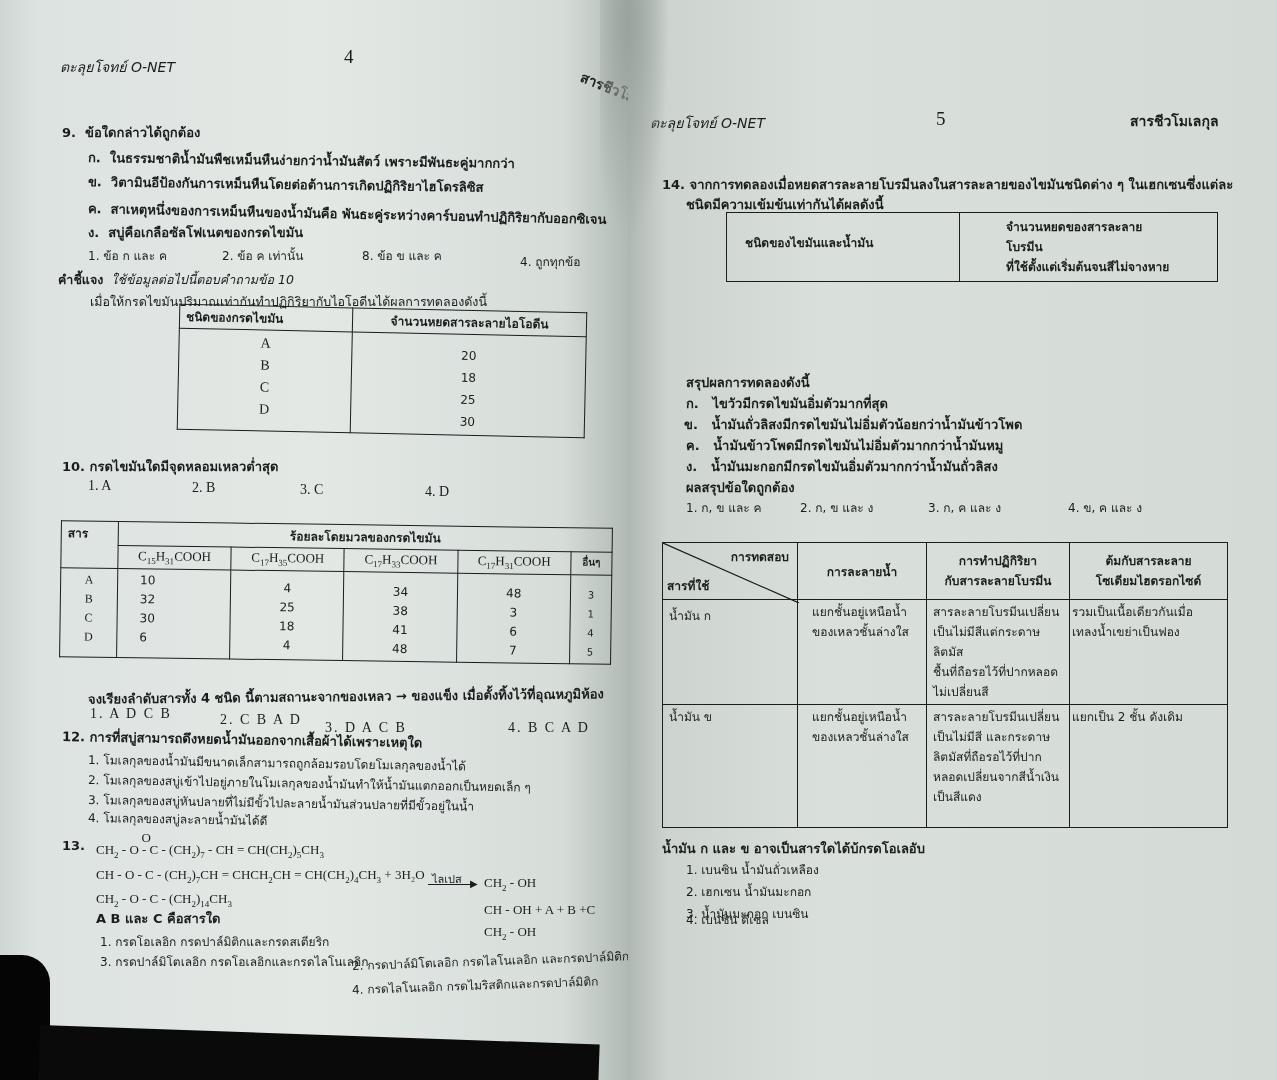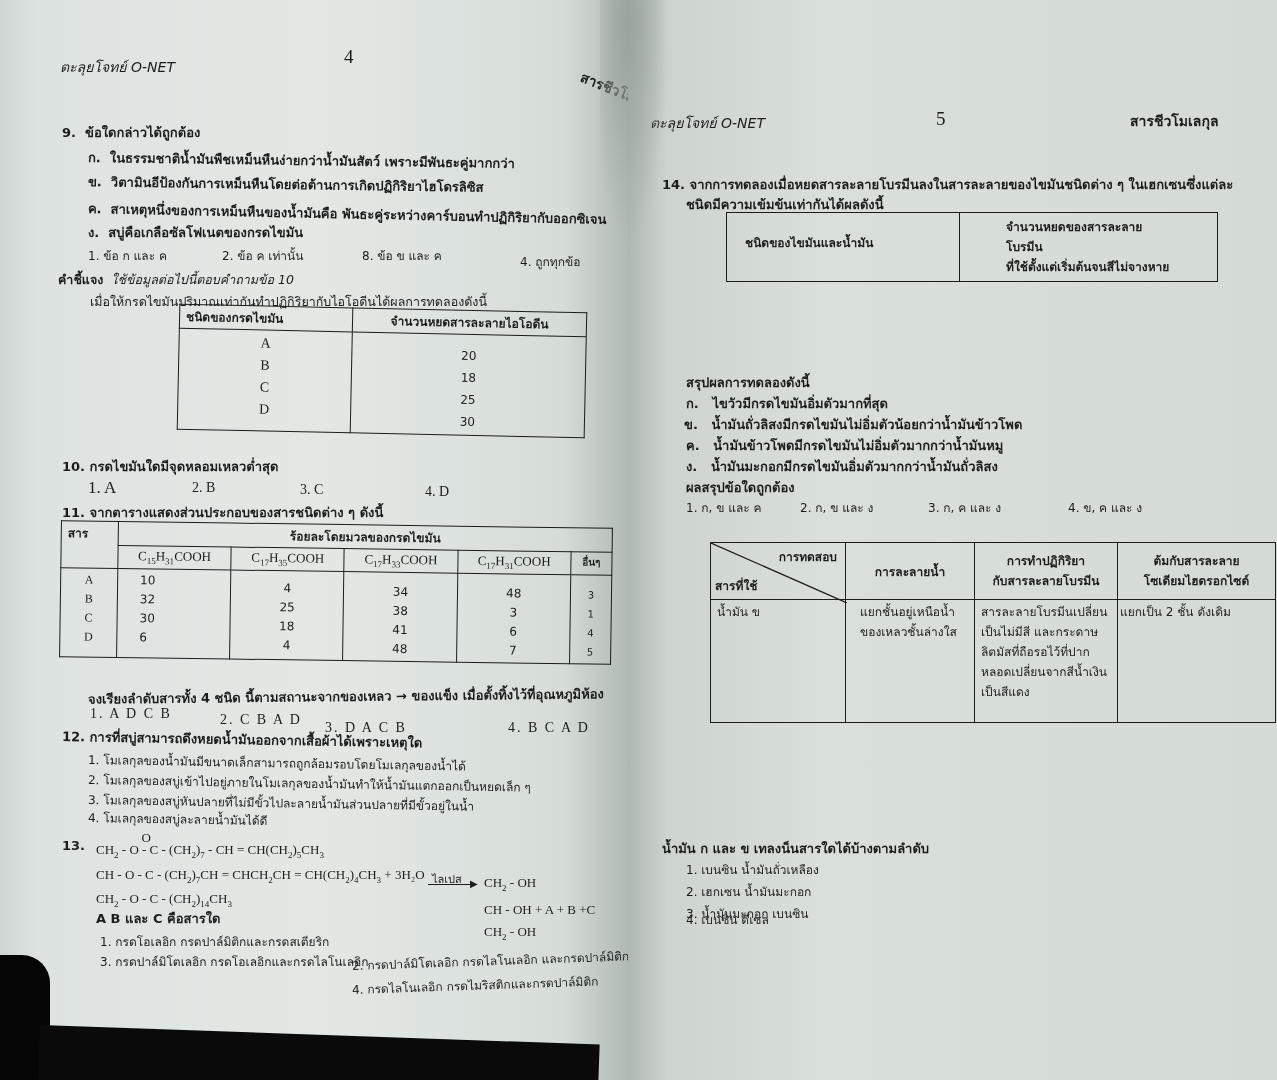--- a/index.html
+++ b/index.html
@@ -69,26 +69,25 @@
         <div>20</div>
             <div>18</div>
             <div>25</div>
             <div>30</div>
       </td>
     </tr>
   </tbody>
     </table>
 
   <div class="abs q" style="left:62px;top:456px;"><span>10.</span>&nbsp;<span>กรดไขมันใดมีจุดหลอมเหลวต่ำสุด</span></div>
-  <div class="abs choice serif" style="left:88px;top:478px;font-size:17px;">1. A</div>
+  <div class="abs choice serif" style="left:88px;top:478px;font-size:14px;">1. A</div>
   <div class="abs choice serif" style="left:192px;top:480px;font-size:14px;">2. B</div>
   <div class="abs choice serif" style="left:300px;top:482px;font-size:14px;">3. C</div>
   <div class="abs choice serif" style="left:425px;top:484px;font-size:14px;">4. D</div>
 
-  <div class="abs q" style="left:62px;top:502px;"><span>11.</span>&nbsp;<span>จากตารางแสดงส่วนประกอบของสารชนิดต่าง ๆ ดังนี้</span></div>
   <table style="left:60px;top:524px;width:552px;transform:rotate(0.8deg);">
     <tbody>
         <tr>
       <th rowspan="2" style="width:44px;text-align:left;">สาร</th>
       <th colspan="5">ร้อยละโดยมวลของกรดไขมัน</th>
     </tr>
     <tr class="serif">
       <th style="font-weight:normal;font-size:13px;">C<sub>15</sub>H<sub>31</sub>COOH</th>
       <th style="font-weight:normal;font-size:13px;">C<sub>17</sub>H<sub>35</sub>COOH</th>
       <th style="font-weight:normal;font-size:13px;">C<sub>17</sub>H<sub>33</sub>COOH</th>
@@ -194,49 +193,60 @@
   <div class="abs q" style="left:58px;top:393px;"><span>ก.</span>&nbsp;&nbsp;&nbsp;<span>ไขวัวมีกรดไขมันอิ่มตัวมากที่สุด</span></div>
   <div class="abs q" style="left:56px;top:414px;"><span>ข.</span>&nbsp;&nbsp;&nbsp;<span>น้ำมันถั่วลิสงมีกรดไขมันไม่อิ่มตัวน้อยกว่าน้ำมันข้าวโพด</span></div>
   <div class="abs q" style="left:58px;top:435px;"><span>ค.</span>&nbsp;&nbsp;&nbsp;<span>น้ำมันข้าวโพดมีกรดไขมันไม่อิ่มตัวมากกว่าน้ำมันหมู</span></div>
   <div class="abs q" style="left:58px;top:456px;"><span>ง.</span>&nbsp;&nbsp;&nbsp;<span>น้ำมันมะกอกมีกรดไขมันอิ่มตัวมากกว่าน้ำมันถั่วลิสง</span></div>
   <div class="abs q" style="left:58px;top:477px;">ผลสรุปข้อใดถูกต้อง</div>
   <div class="abs choice" style="left:58px;top:498px;">1. ก, ข และ ค</div>
   <div class="abs choice" style="left:172px;top:498px;">2. ก, ข และ ง</div>
   <div class="abs choice" style="left:300px;top:498px;">3. ก, ค และ ง</div>
   <div class="abs choice" style="left:440px;top:498px;">4. ข, ค และ ง</div>
 
-  <table style="left:34px;top:542px;width:566px;margin-left:48px;">
+  <table style="left:34px;top:542px;width:566px;">
     <tbody>
         <tr>
       <th class="diag" style="width:134px;height:56px;padding:0;">
         <svg width="136" height="60">
               <line x1="0" y1="0" x2="136" y2="60" stroke="#1a1d1c" stroke-width="1.2"></line>
             </svg>
         <div style="position:absolute;right:8px;top:4px;">การทดสอบ</div>
         <div style="position:absolute;left:4px;bottom:4px;">สารที่ใช้</div>
       </th>
       <th style="width:116px;vertical-align:middle;">การละลายน้ำ</th>
       <th style="width:130px;vertical-align:middle;white-space:pre-line;line-height:20px;">การทำปฏิกิริยา
 กับสารละลายโบรมีน</th>
       <th style="vertical-align:middle;white-space:pre-line;line-height:20px;">ต้มกับสารละลาย
 โซเดียมไฮดรอกไซด์</th>
     </tr>
     <tr>
+      <td style="height:88px;padding-top:6px;">น้ำมัน ก</td>
+      <td style="white-space:pre-line;line-height:20px;padding-left:14px;">แยกชั้นอยู่เหนือน้ำ
+ของเหลวชั้นล่างใส</td>
+      <td style="white-space:pre-line;line-height:20px;">สารละลายโบรมีนเปลี่ยน
+เป็นไม่มีสีแต่กระดาษลิตมัส
+ชื้นที่ถือรอไว้ที่ปากหลอด
+ไม่เปลี่ยนสี</td>
+      <td style="white-space:pre-line;line-height:20px;padding-left:2px;">รวมเป็นเนื้อเดียวกันเมื่อ
+เทลงน้ำเขย่าเป็นฟอง</td>
+    </tr>
+    <tr>
       <td style="height:118px;border-top:none;">น้ำมัน ข</td>
       <td style="white-space:pre-line;line-height:20px;padding-left:14px;border-top:none;">แยกชั้นอยู่เหนือน้ำ
 ของเหลวชั้นล่างใส</td>
       <td style="white-space:pre-line;line-height:20px;border-top:none;">สารละลายโบรมีนเปลี่ยน
 เป็นไม่มีสี และกระดาษ
 ลิตมัสที่ถือรอไว้ที่ปาก
 หลอดเปลี่ยนจากสีน้ำเงิน
 เป็นสีแดง</td>
       <td style="white-space:pre-line;line-height:20px;padding-left:2px;border-top:none;">แยกเป็น 2 ชั้น ดังเดิม</td>
     </tr>
   </tbody>
     </table>
-  <div class="abs q" style="left:34px;top:838px;">น้ำมัน ก และ ข เทลงน็นสารใดได้บ้างตามลำดับ</div>
+  <div class="abs q" style="left:34px;top:838px;">น้ำมัน ก และ ข อาจเป็นสารใดได้บ้กรดโอเลอับ</div>
   <div class="abs choice" style="left:58px;top:860px;">1. เบนซิน น้ำมันถั่วเหลือง</div>
   <div class="abs choice" style="left:58px;top:882px;">2. เฮกเซน น้ำมันมะกอก</div>
   <div class="abs choice" style="left:58px;top:904px;">3. น้ำมันมะกอก เบนซิน</div>
   <div class="abs choice" style="left:58px;top:910px;">4. เบนซิน ดีเซล</div>
 </div>
 
 <div class="spine-shadow"></div>
 
 </body></html>

